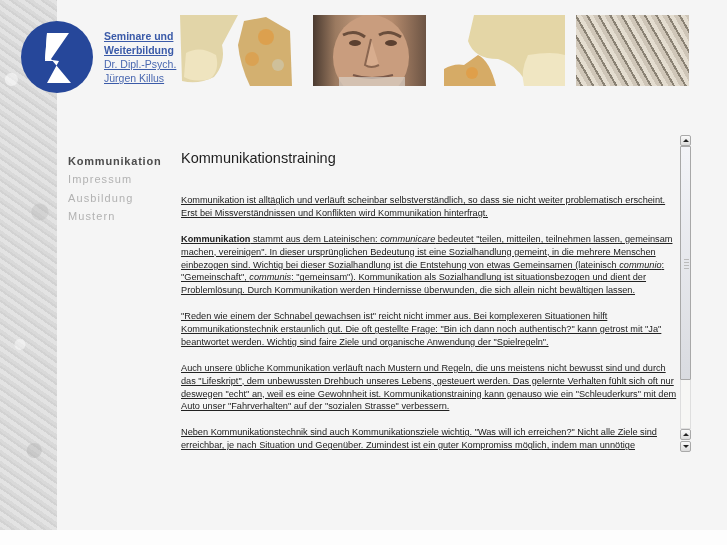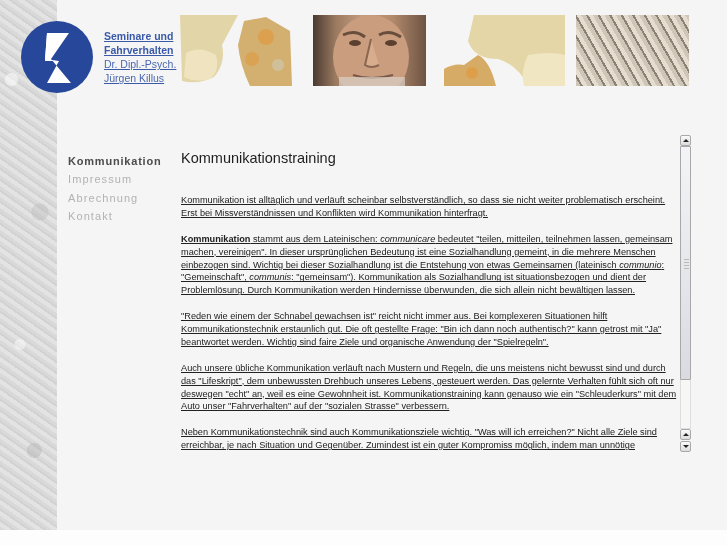--- a/index.html
+++ b/index.html
@@ -51,21 +51,21 @@
 <div class="stone-strip"></div>
 
 <div class="logo">
   <svg width="72" height="72" viewBox="0 0 72 72">
     <polygon points="26,12 48,12 30,38 50,62 26,62 38,40 24,40" fill="#ffffff"></polygon>
     <polygon points="26,12 40,12 26,36 24,40 38,40 24,38" fill="#ffffff"></polygon>
   </svg>
 </div>
 <div class="brand">
   <div class="b">Seminare und</div>
-  <div class="b">Fahrverhalten</div>
+  <div class="b">Weiterbildung</div>
   <div class="n">Dr. Dipl.-Psych.</div>
   <div class="n">Jürgen Killus</div>
 </div>
 
 <div class="header-img img1">
   <svg width="122" height="71" viewBox="0 0 122 71">
     <path d="M0,0 L58,0 L42,30 Q46,48 34,62 Q18,70 2,66 Z" fill="#e2d5a8"></path>
     <path d="M6,38 Q20,30 36,40 Q40,56 30,64 Q14,68 4,62 Z" fill="#efe4bf"></path>
     <path d="M64,6 L86,2 L110,16 L112,71 L70,71 Q60,50 58,30 Z" fill="#d3b070"></path>
     <circle cx="86" cy="22" r="8" fill="#e09a40" opacity="0.7"></circle>
@@ -91,22 +91,22 @@
     <path d="M84,40 Q108,36 121,40 L121,71 L80,71 Q76,56 84,40 Z" fill="#f0e6c2"></path>
     <path d="M0,54 Q10,48 20,50 L34,40 Q46,46 52,71 L0,71 Z" fill="#d6ab66"></path>
     <circle cx="28" cy="58" r="6" fill="#e29a3e" opacity="0.7"></circle>
   </svg>
 </div>
 <div class="header-img img4"></div>
 
 <nav class="nav">
   <div class="nav-item active">Kommunikation</div>
   <div class="nav-item">Impressum</div>
-  <div class="nav-item">Abrechnung</div>
-  <div class="nav-item">Kontakt</div>
+  <div class="nav-item">Ausbildung</div>
+  <div class="nav-item">Mustern</div>
 </nav>
 
 <h1 class="title" style="margin:0;font-weight:normal;text-align:center;">Kommunikationstraining</h1>
 
 <div class="content">
   <p>Kommunikation ist alltäglich und verläuft scheinbar selbstverständlich, so dass sie nicht weiter problematisch erscheint. Erst bei Missverständnissen und Konflikten wird Kommunikation hinterfragt.</p>
   <p><b>Kommunikation</b><span> stammt aus dem Lateinischen: </span><i>communicare</i><span>  bedeutet "teilen, mitteilen, teilnehmen lassen, gemeinsam machen, vereinigen". In dieser ursprünglichen Bedeutung ist eine Sozialhandlung gemeint, in die mehrere Menschen einbezogen sind. Wichtig bei dieser Sozialhandlung ist die Entstehung von etwas Gemeinsamen (lateinisch </span><i>communio</i><span>: "Gemeinschaft", </span><i>communis</i><span>: "gemeinsam"). Kommunikation als Sozialhandlung ist situationsbezogen und dient der Problemlösung. Durch Kommunikation werden Hindernisse überwunden, die sich allein nicht bewältigen lassen.</span></p>
   <p>"Reden wie einem der Schnabel gewachsen ist"  reicht nicht immer aus. Bei komplexeren Situationen hilft Kommunikationstechnik erstaunlich gut. Die oft gestellte Frage: "Bin ich dann noch authentisch?" kann getrost mit "Ja" beantwortet werden. Wichtig sind faire Ziele und organische Anwendung der "Spielregeln".</p>
   <p>Auch unsere übliche Kommunikation verläuft nach Mustern und Regeln, die uns meistens nicht bewusst sind und durch das "Lifeskript", dem unbewussten Drehbuch unseres Lebens, gesteuert werden. Das gelernte Verhalten fühlt sich oft nur deswegen "echt" an, weil es eine Gewohnheit ist. Kommunikationstraining kann genauso wie ein "Schleuderkurs" mit dem Auto unser "Fahrverhalten" auf der "sozialen Strasse" verbessern.</p>
   <p>Neben Kommunikationstechnik sind auch Kommunikationsziele wichtig. "Was will ich erreichen?" Nicht alle Ziele sind erreichbar, je nach Situation und Gegenüber. Zumindest ist ein guter Kompromiss möglich, indem man unnötige</p>

